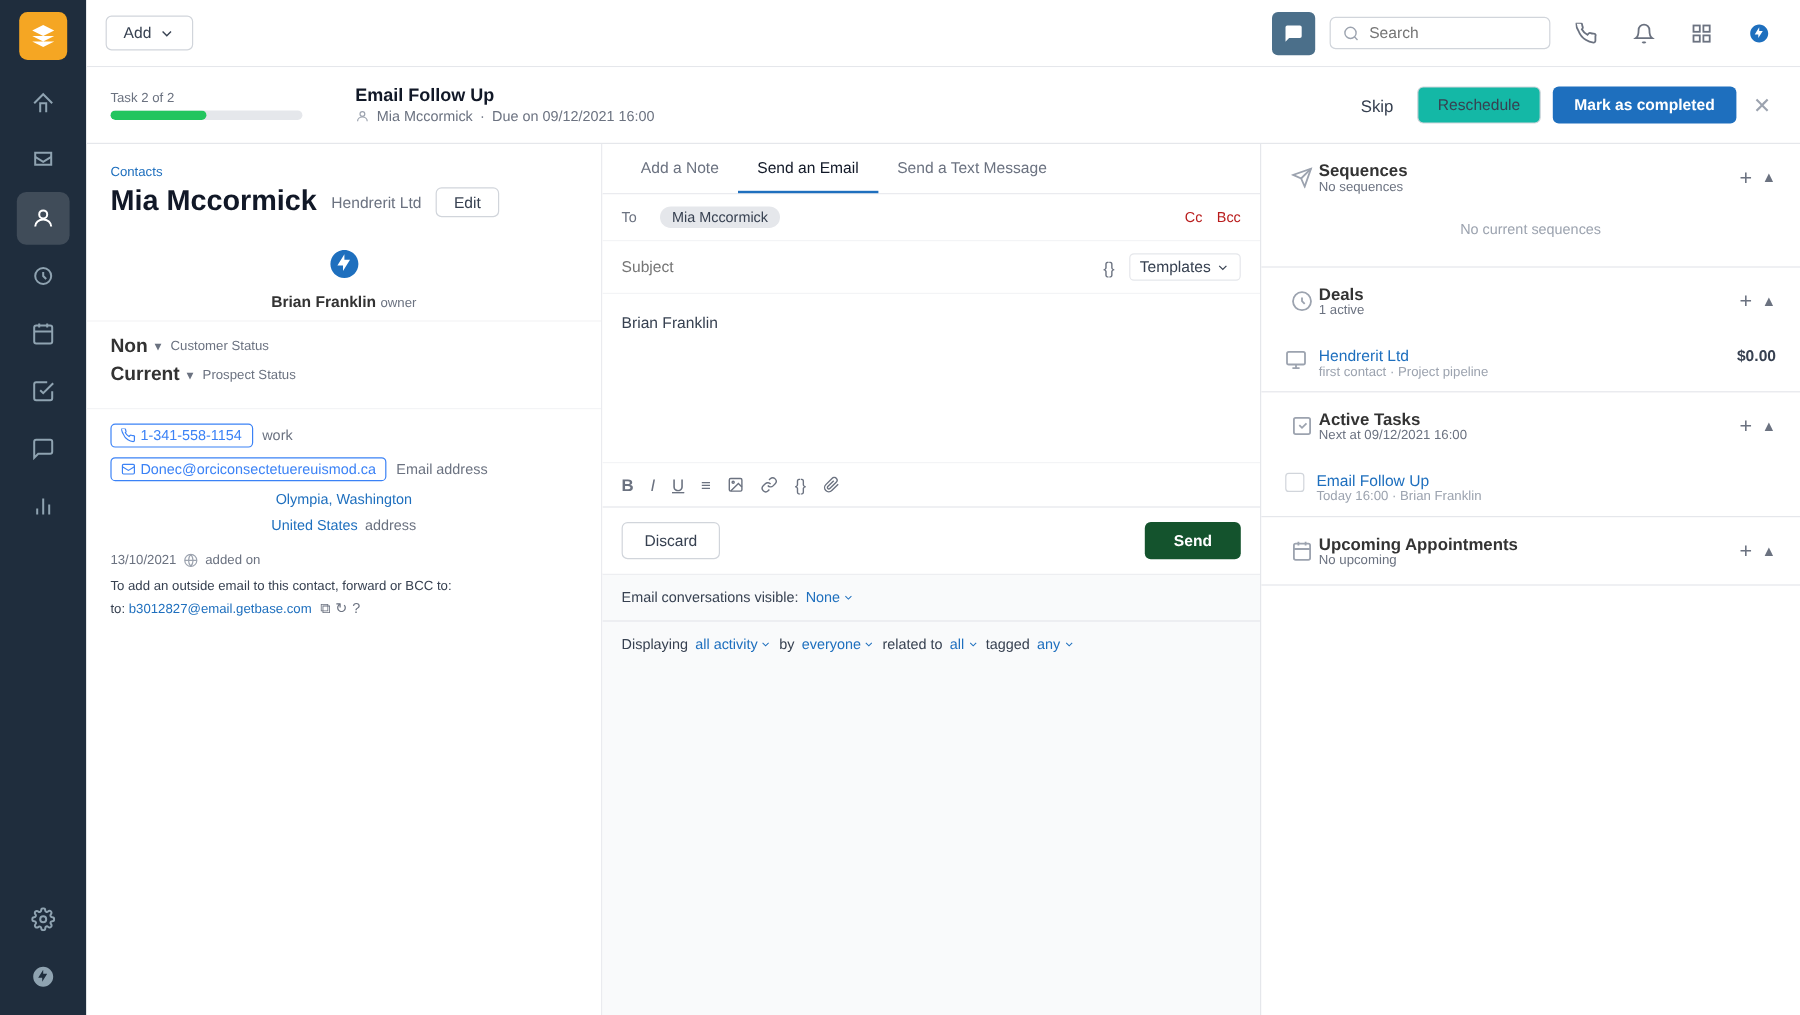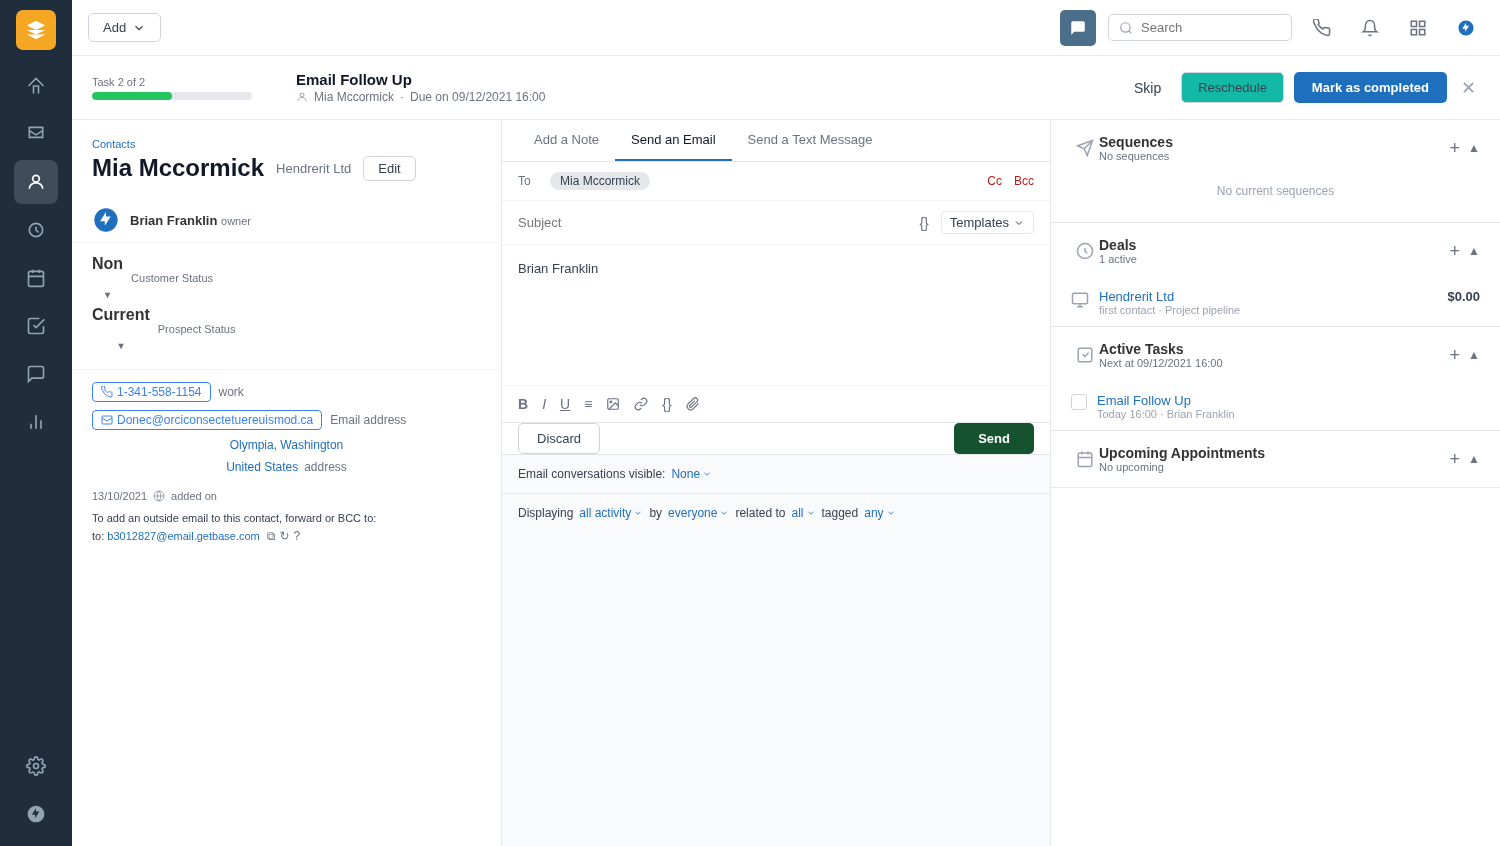--- a/index.html
+++ b/index.html
@@ -40,27 +40,27 @@
 
     
     .left-panel { width: 430px; background: #fff; border-right: 1px solid #e5e7eb; overflow-y: auto; flex-shrink: 0; }
     .contact-header { padding: 18px 20px 12px; }
     .breadcrumb { font-size: 11px; color: #1e6fbe; margin-bottom: 4px; }
     .contact-name-row { display: flex; align-items: center; gap: 12px; }
     .contact-name { font-size: 24px; font-weight: 700; color: #111827; }
     .company-badge { font-size: 13px; color: #6b7280; }
     .edit-btn { border: 1px solid #d1d5db; background: #fff; border-radius: 5px; padding: 4px 14px; cursor: pointer; font-size: 13px; color: #374151; }
 
-    .owner-row { padding: 12px 20px 8px; display: flex; align-items: center; gap: 10px; border-bottom: 1px solid #f3f4f6; }
+    .owner-row { padding: 12px 20px 8px; display: flex; align-items: center; gap: 10px; border-bottom: 1px solid #f3f4f6; flex-direction: column; }
     .owner-name { font-size: 13px; font-weight: 600; }
     .owner-label { font-size: 11px; color: #6b7280; }
 
     .status-section { padding: 12px 20px; border-bottom: 1px solid #f3f4f6; }
     .status-row { display: flex; align-items: center; gap: 8px; margin-bottom: 6px; }
-    .status-value { font-size: 16px; font-weight: 600; cursor: pointer; display: flex; align-items: center; gap: 16px; flex-direction: column; }
+    .status-value { font-size: 16px; font-weight: 600; cursor: pointer; display: flex; align-items: center; gap: 6px; }
     .status-label { font-size: 11px; color: #6b7280; }
     .chevron-down { font-size: 10px; color: #6b7280; }
 
     .contact-details { padding: 12px 20px; display: flex; flex-direction: column; gap: 8px; }
     .detail-row { display: flex; align-items: center; gap: 8px; }
     .detail-badge { border: 1px solid #3b82f6; border-radius: 4px; padding: 2px 8px; font-size: 12px; color: #3b82f6; display: flex; align-items: center; gap: 4px; }
     .detail-text { font-size: 12px; color: #6b7280; }
     .location-link { color: #1e6fbe; font-size: 12px; cursor: pointer; display: block; }
 
     .added-row { font-size: 11px; color: #6b7280; padding: 4px 20px 8px; display: flex; align-items: center; gap: 6px; }
@@ -86,21 +86,21 @@
     .code-icon { font-size: 14px; color: #6b7280; cursor: pointer; }
     .templates-btn { display: flex; align-items: center; gap: 4px; font-size: 13px; color: #374151; cursor: pointer; padding: 3px 8px; border: 1px solid #e5e7eb; border-radius: 4px; }
 
     .email-body { padding: 16px; min-height: 140px; font-size: 13px; color: #374151; background: #fff; }
     .email-toolbar { display: flex; align-items: center; gap: 14px; padding: 10px 16px; border-top: 1px solid #f3f4f6; background: #fff; }
     .toolbar-btn { background: none; border: none; cursor: pointer; font-size: 14px; color: #6b7280; display: flex; align-items: center; }
     .toolbar-btn.bold { font-weight: 700; }
     .toolbar-btn.italic { font-style: italic; }
     .toolbar-btn.underline { text-decoration: underline; }
 
-    .composer-actions { padding: 0 16px; display: flex; justify-content: space-between; background: #fff; border-top: 1px solid #e5e7eb; }
+    .composer-actions { padding: 12px 16px; display: flex; justify-content: space-between; background: #fff; border-top: 1px solid #e5e7eb; }
     .discard-btn { border: 1px solid #d1d5db; background: #fff; border-radius: 5px; padding: 7px 18px; cursor: pointer; font-size: 13px; color: #374151; }
     .send-btn { background: #14532d; color: #fff; border: none; border-radius: 5px; padding: 8px 24px; cursor: pointer; font-size: 13px; font-weight: 600; }
 
     .activity-bar { padding: 12px 16px; background: #f9fafb; font-size: 12px; color: #374151; display: flex; align-items: center; gap: 6px; flex-wrap: wrap; }
     .activity-dropdown { color: #1e6fbe; cursor: pointer; display: inline-flex; align-items: center; gap: 2px; font-weight: 500; }
 
     
     .right-panel { width: 450px; background: #fff; border-left: 1px solid #e5e7eb; overflow-y: auto; flex-shrink: 0; }
     .panel-section { border-bottom: 1px solid #e5e7eb; }
     .panel-header { padding: 14px 20px; display: flex; align-items: center; cursor: pointer; }

